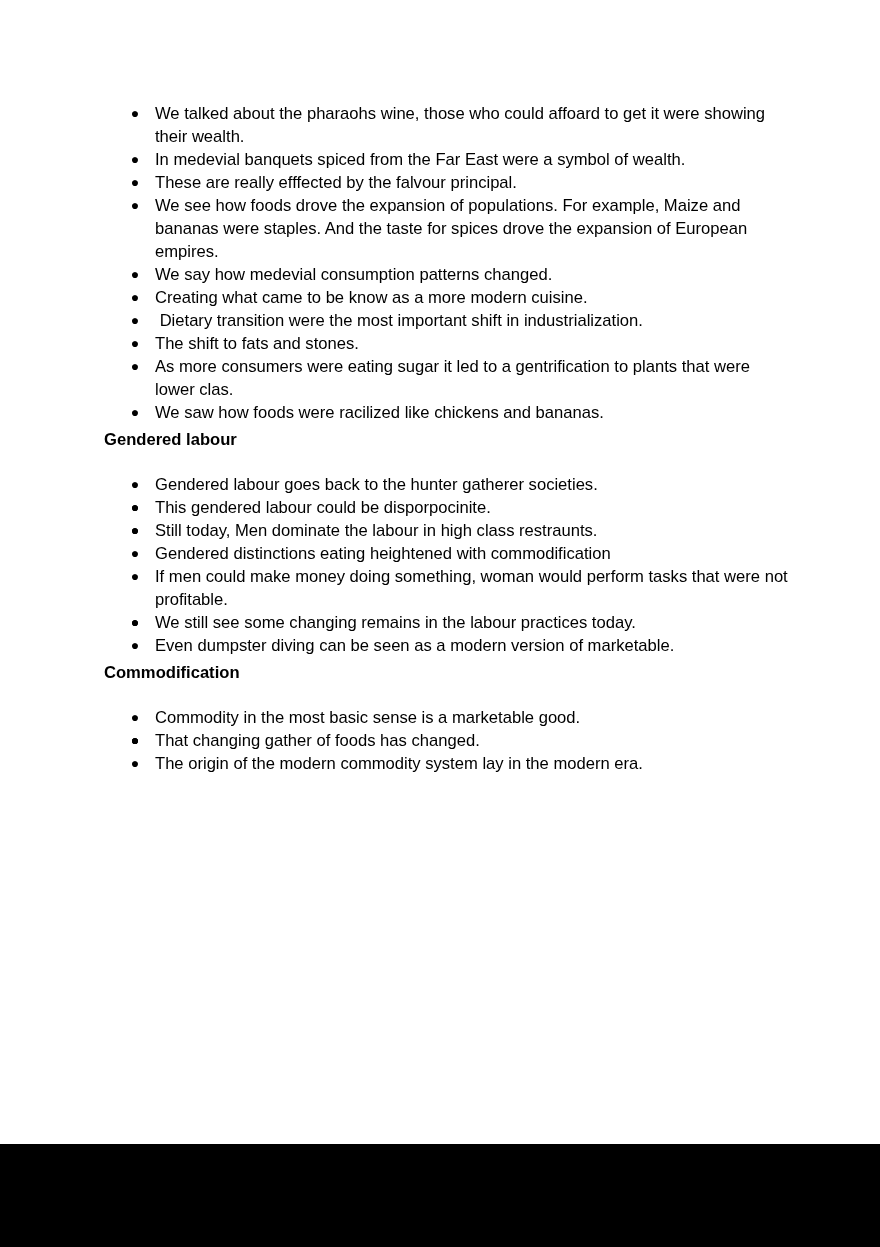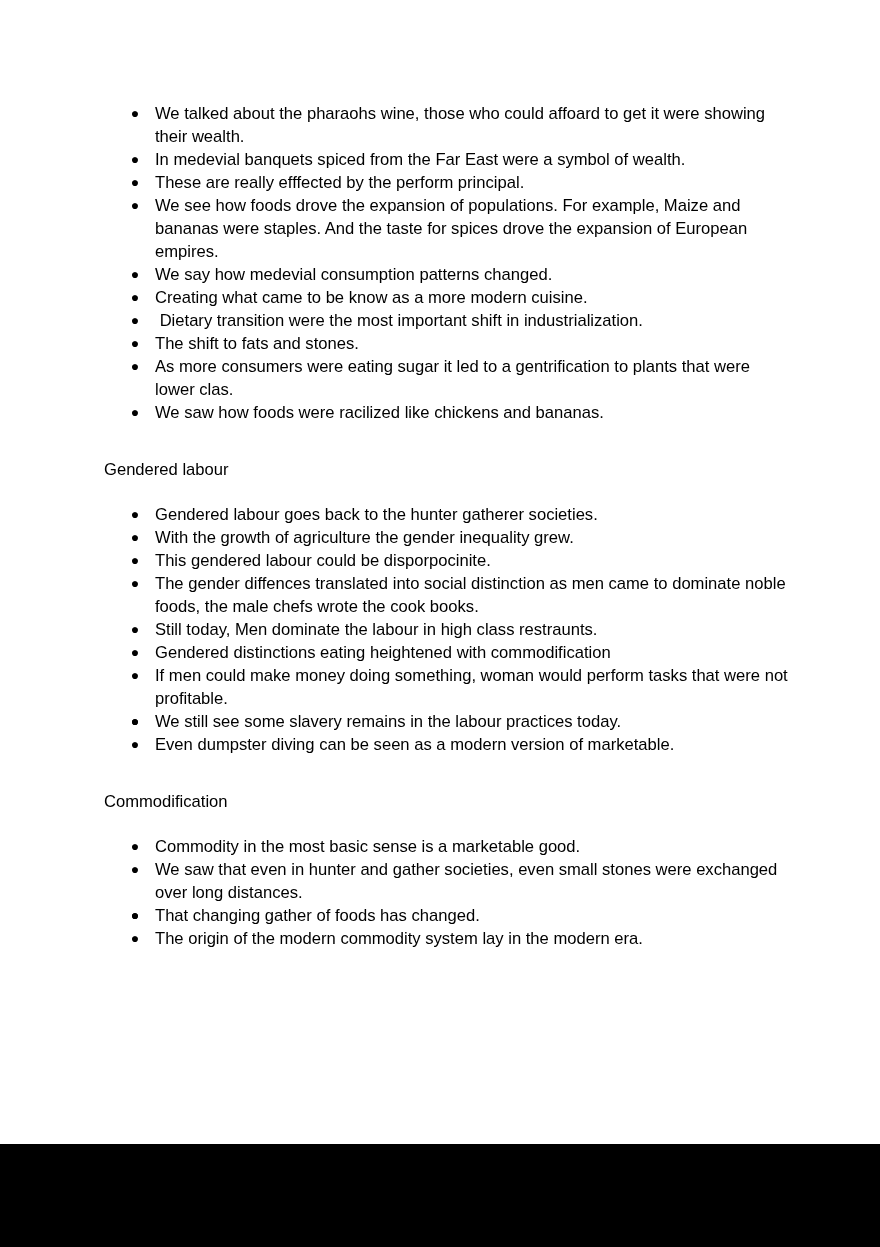--- a/index.html
+++ b/index.html
@@ -43,69 +43,70 @@
     }
     ul.bullets li .bullet {
       position: absolute;
       left: 25px;
       top: 0;
       width: 12px;
       text-align: center;
       font-size: 14px;
     }
     .heading {
-      margin: 34px 0 22px 0;
+      margin: 4px 0 22px 0;
       height: 23px;
+      font-weight: bold;
     }
     .black-band {
       position: absolute;
       left: 0;
       top: 1144px;
       width: 880px;
       height: 103px;
       background: #000000;
     }
   </style>
 </head>
 <body>
 
 <div class="page">
   <div class="content">
 
     <ul class="bullets">
       <li><span class="bullet">●</span><span>We talked about the pharaohs wine, those who could affoard to get it were showing their wealth.</span></li>
       <li><span class="bullet">●</span><span>In medevial banquets spiced from the Far East were a symbol of wealth.</span></li>
-      <li><span class="bullet">●</span><span>These are really efffected by the perform principal.</span></li>
+      <li><span class="bullet">●</span><span>These are really efffected by the falvour principal.</span></li>
       <li><span class="bullet">●</span><span>We see how foods drove the expansion of populations. For example, Maize and bananas were staples. And the taste for spices drove the expansion of European empires.</span></li>
       <li><span class="bullet">●</span><span>We say how medevial consumption patterns changed.</span></li>
       <li><span class="bullet">●</span><span>Creating what came to be know as a more modern cuisine.</span></li>
       <li><span class="bullet">●</span><span style="white-space: pre-wrap;"> Dietary transition were the most important shift in industrialization.</span></li>
       <li><span class="bullet">●</span><span>The shift to fats and stones.</span></li>
       <li><span class="bullet">●</span><span>As more consumers were eating sugar it led to a gentrification to plants that were lower clas.</span></li>
       <li><span class="bullet">●</span><span>We saw how foods were racilized like chickens and bananas.</span></li>
     </ul>
 
     <div class="heading">Gendered labour</div>
     <ul class="bullets">
       <li><span class="bullet">●</span><span>Gendered labour goes back to the hunter gatherer societies.</span></li>
-      <li><span class="bullet">●</span><span>With the growth of agriculture the gender inequality grew.</span></li>
+      <li><span class="bullet">●</span></li>
       <li><span class="bullet">●</span><span>This gendered labour could be disporpocinite.</span></li>
-      <li><span class="bullet">●</span><span>The gender diffences translated into social distinction as men came to dominate noble foods, the male chefs wrote the cook books.</span></li>
+      <li><span class="bullet">●</span></li>
       <li><span class="bullet">●</span><span>Still today, Men dominate the labour in high class restraunts.</span></li>
       <li><span class="bullet">●</span><span>Gendered distinctions eating heightened with commodification</span></li>
       <li><span class="bullet">●</span><span>If men could make money doing something, woman would perform tasks that were not profitable.</span></li>
       <li><span class="bullet">●</span></li>
-      <li><span class="bullet">●</span><span>We still see some slavery remains in the labour practices today.</span></li>
+      <li><span class="bullet">●</span><span>We still see some changing remains in the labour practices today.</span></li>
       <li><span class="bullet">●</span><span>Even dumpster diving can be seen as a modern version of marketable.</span></li>
     </ul>
 
     <div class="heading">Commodification</div>
     <ul class="bullets">
       <li><span class="bullet">●</span><span>Commodity in the most basic sense is a marketable good.</span></li>
-      <li><span class="bullet">●</span><span>We saw that even in hunter and gather societies, even small stones were exchanged over long distances.</span></li>
+      <li><span class="bullet">●</span></li>
       <li><span class="bullet">●</span></li>
       <li><span class="bullet">●</span><span>That changing gather of foods has changed.</span></li>
       <li><span class="bullet">●</span><span>The origin of the modern commodity system lay in the modern era.</span></li>
     </ul>
 
   </div>
 </div>
 
 <div class="black-band"></div>
 

